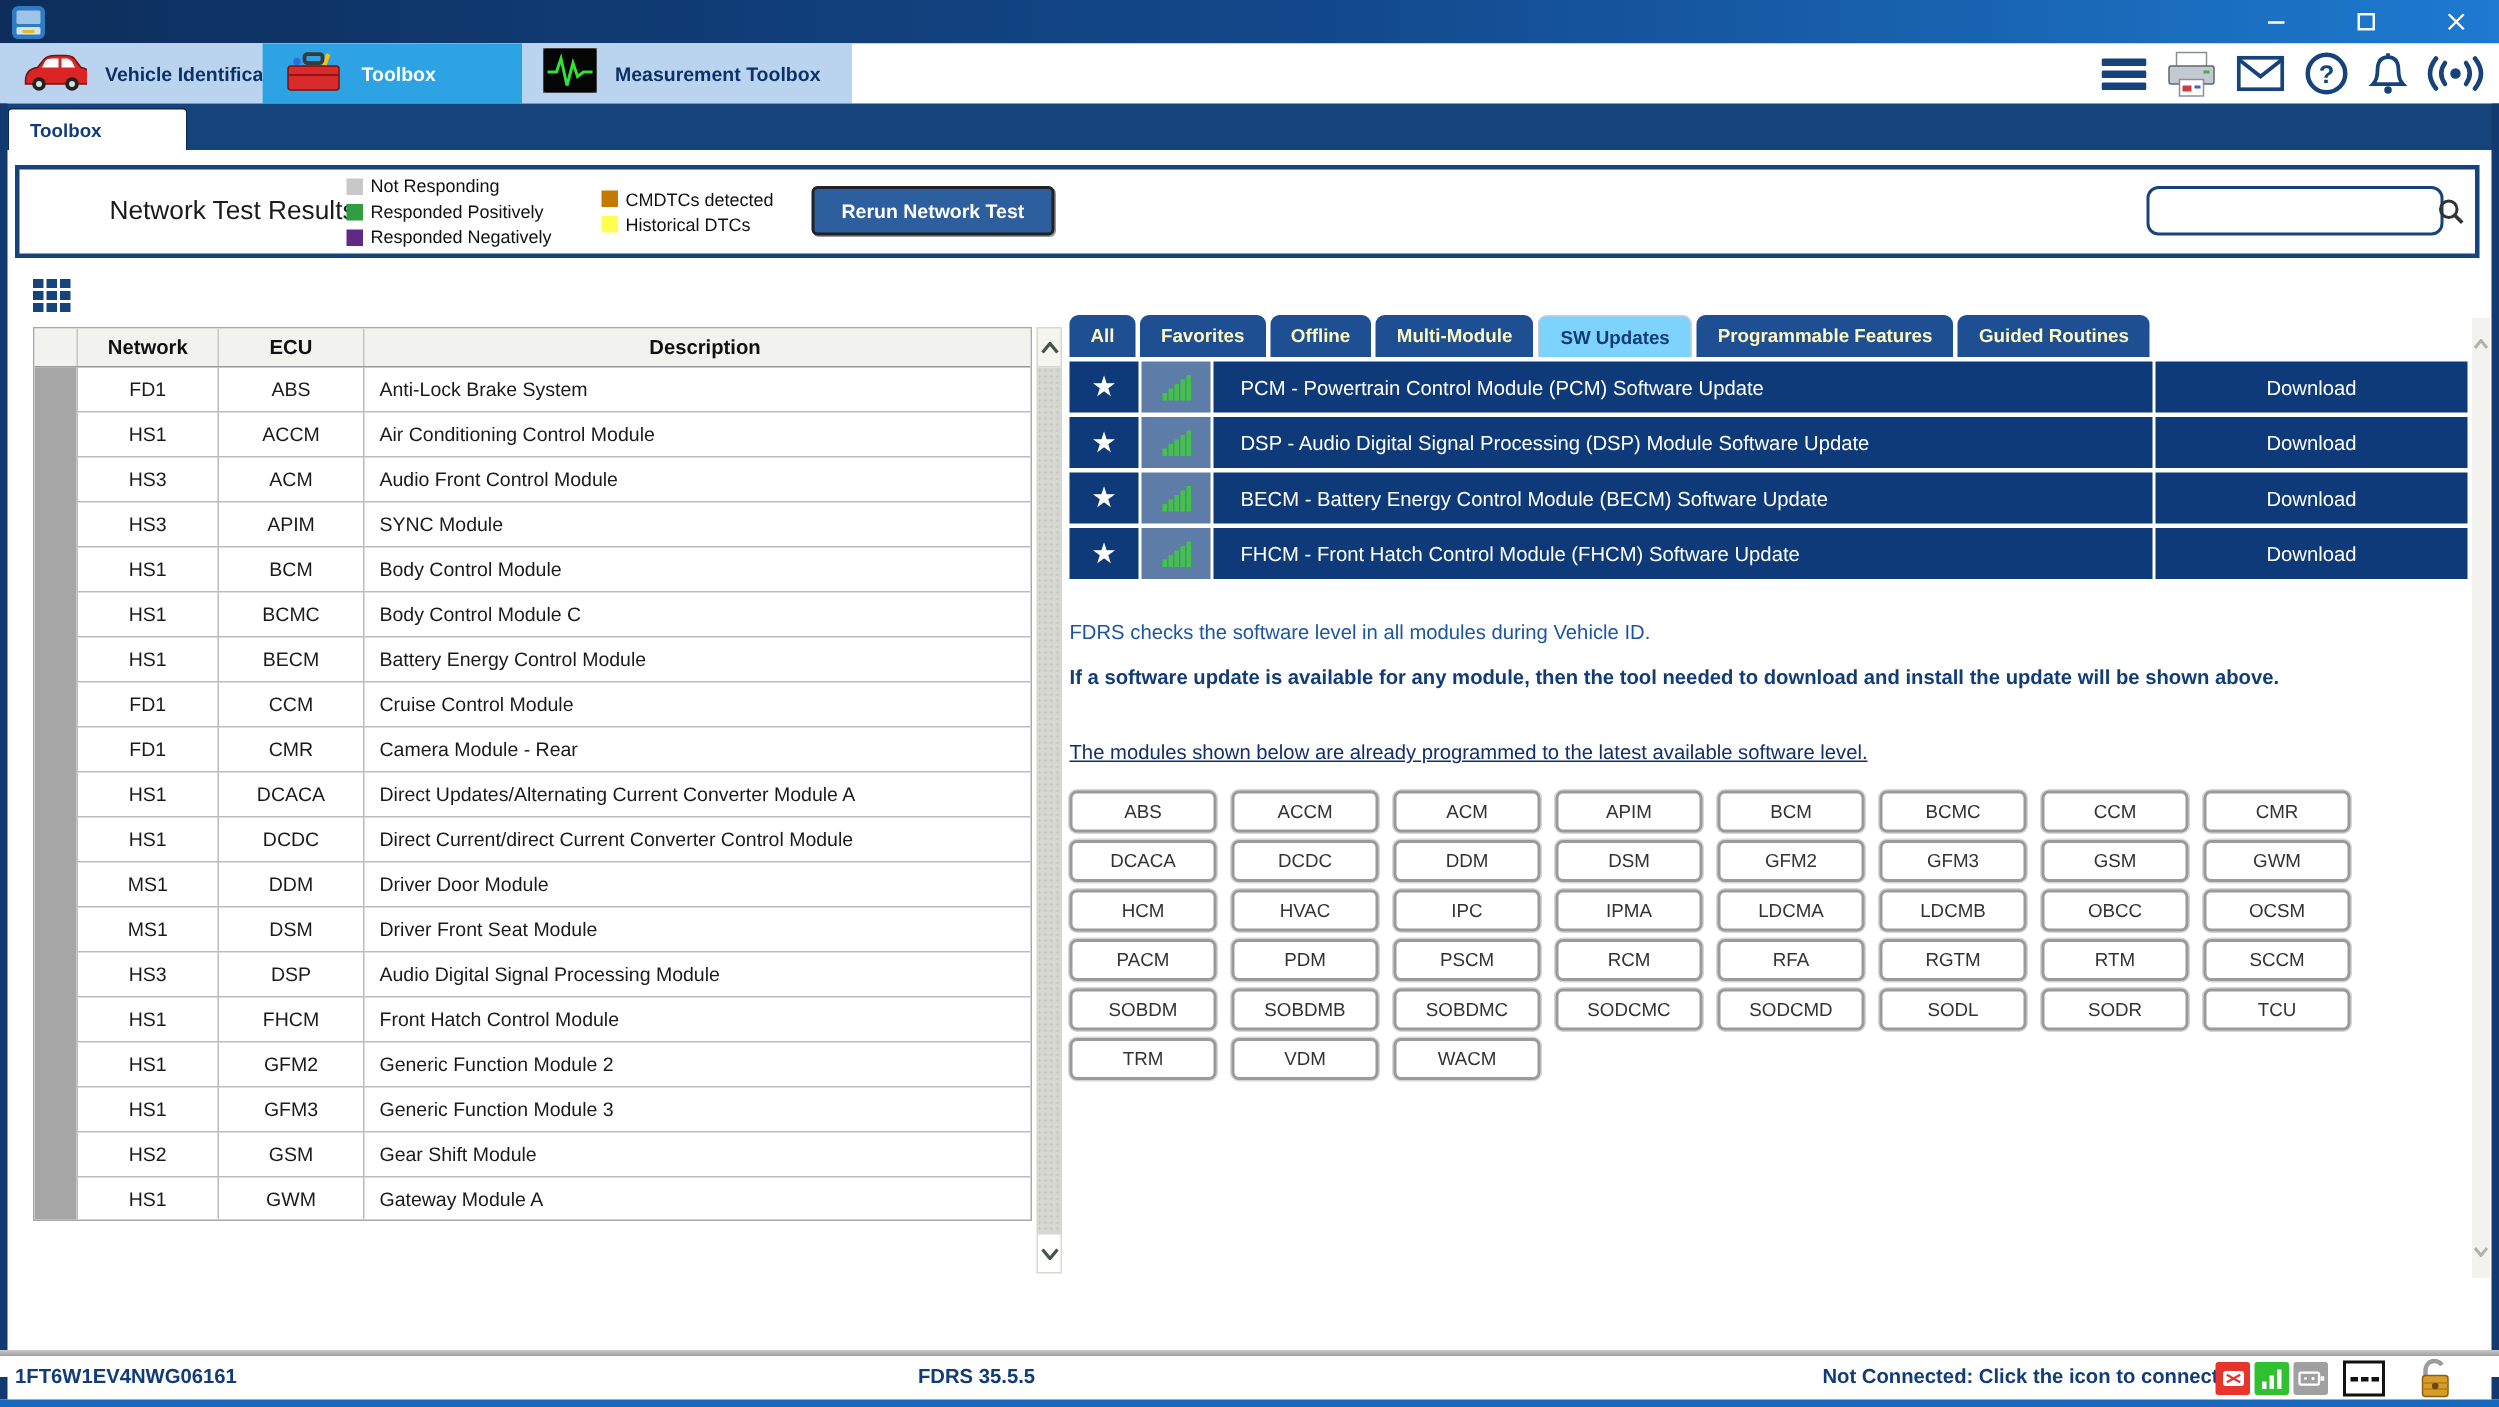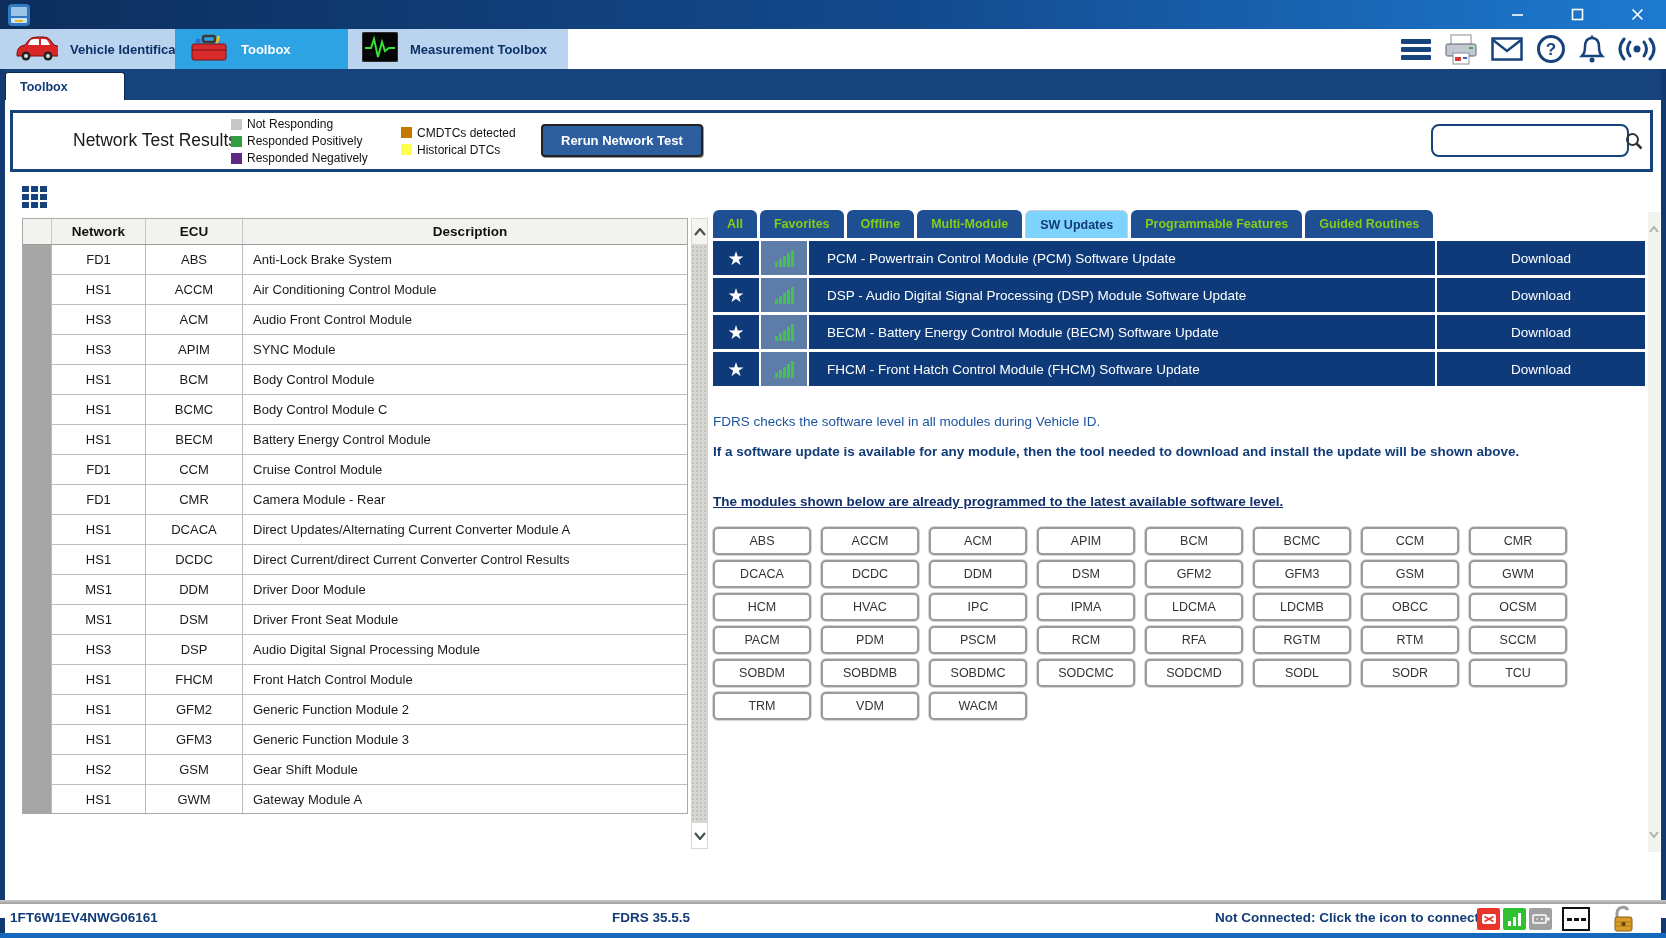--- a/index.html
+++ b/index.html
@@ -75,39 +75,39 @@
   .tbl-scroll { position:absolute; left:691px; top:218px; width:17px; height:631px; display:flex; flex-direction:column; }
   .sb-btn { height:27px; background:#f5f5f0; border:1px solid #d8d8d2; display:flex; align-items:center; justify-content:center; }
   .sb-track { flex:1; background:#d7d7d1; background-image:radial-gradient(#c3c3bc 1px, transparent 1px); background-size:4px 4px; }
   .sb-btn.bottom { background:#ffffff; }
 
   
   .main-scroll { position:absolute; left:1648px; top:212px; width:12px; height:640px; background:#f2f2ee; display:flex; flex-direction:column; justify-content:space-between; align-items:center; padding:14px 0; }
 
   
   .rp-tabs { position:absolute; left:713px; top:210px; display:flex; gap:3px; }
-  .rp-tab { height:28px; background:#1f4f93; color:#84cc16; font-size:12.5px; font-weight:bold;
+  .rp-tab { height:28px; background:#1f4f93; color:#fef9c3; font-size:12.5px; font-weight:bold;
     border-radius:6px 6px 0 0; display:flex; align-items:center; justify-content:center; padding:0 14px; white-space:nowrap; }
   .rp-tab.active { background:#7dd3fc; color:#123c78; border:1px solid #d0d0d0; border-bottom:none; }
 
   .upd-rows { position:absolute; left:713px; top:241px; width:932px; display:flex; flex-direction:column; gap:3px; }
   .upd-row { display:flex; gap:2px; height:34px; }
   .upd-row > div { background:#0e3a79; }
   .cell-star { width:46px; display:flex; align-items:center; justify-content:center; color:#fff; font-size:19px; }
   .cell-sig { width:46px; background:#5e7ca8 !important; display:flex; align-items:flex-end; justify-content:center; padding-bottom:8px; }
   .sigbars { display:flex; align-items:flex-end; gap:1px; }
   .sigbars span { width:3px; background:#43c24a; display:inline-block; }
   .sigbars span:nth-child(1){height:5px;} .sigbars span:nth-child(2){height:8px;}
   .sigbars span:nth-child(3){height:11px;} .sigbars span:nth-child(4){height:14px;} .sigbars span:nth-child(5){height:17px;}
   .cell-title { flex:1; color:#fff; font-size:13.5px; display:flex; align-items:center; padding-left:18px; }
   .cell-dl { width:208px; color:#fff; font-size:13.5px; display:flex; align-items:center; justify-content:center; }
 
   .info1 { position:absolute; left:713px; top:414px; font-size:13.5px; color:#1d55a0; }
   .info2 { position:absolute; left:713px; top:444px; font-size:13.5px; font-weight:bold; color:#123c78; }
-  .modules-heading { position:absolute; left:713px; top:494px; font-size:13.5px; font-weight:bold; color:#112f6b; text-decoration:underline; }
+  .modules-heading { position:absolute; left:713px; top:494px; font-size:13.5px; font-weight:normal; color:#112f6b; text-decoration:underline; }
 
   .modules-grid { position:absolute; left:713px; top:527px; width:870px; display:grid;
     grid-template-columns:repeat(8, 98px); grid-column-gap:10px; grid-row-gap:5px; }
   .module-btn { height:28px; background:#fff; border:2px solid #9a9a9a; border-radius:5px;
     box-shadow:0 0 0 1px #d6d6d6; font-size:12.5px; color:#333; display:flex; align-items:center; justify-content:center; }
 
   
   .statusbar-divider { position:absolute; left:0; top:900px; width:1666px; height:4px;
     background:linear-gradient(#c9c9c9,#9f9f9f); }
   .statusbar { position:absolute; left:0; top:904px; width:1666px; height:14px; background:#fff; }
@@ -366,21 +366,21 @@
         <div class="trow">
           <div class="c0"></div>
     <div class="c1">HS1</div>
     <div class="c2">DCACA</div>
     <div class="c3">Direct Updates/Alternating Current Converter Module A</div>
         </div>
         <div class="trow">
           <div class="c0"></div>
     <div class="c1">HS1</div>
     <div class="c2">DCDC</div>
-    <div class="c3">Direct Current/direct Current Converter Control Results</div>
+    <div class="c3">Direct Current/direct Current Converter Control Module</div>
         </div>
         <div class="trow">
           <div class="c0"></div>
     <div class="c1">MS1</div>
     <div class="c2">DDM</div>
     <div class="c3">Driver Door Module</div>
         </div>
         <div class="trow">
           <div class="c0"></div>
     <div class="c1">MS1</div>

